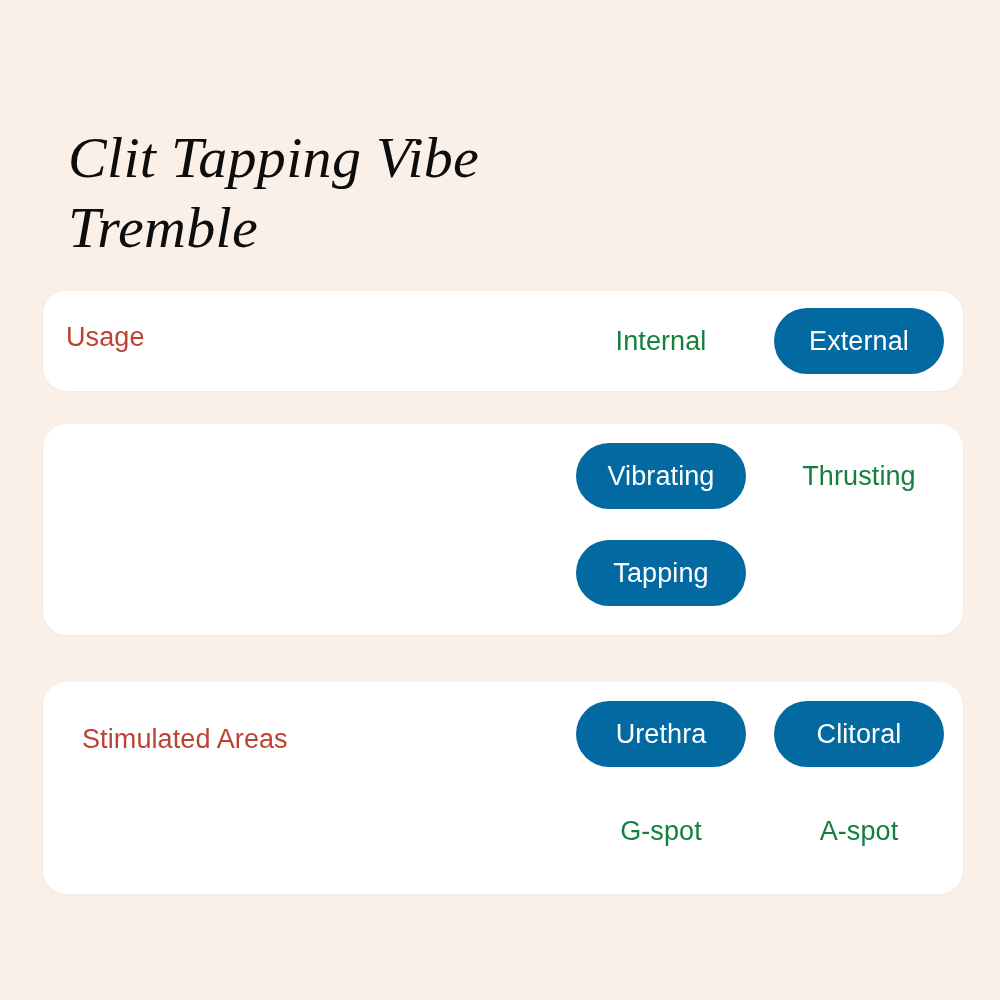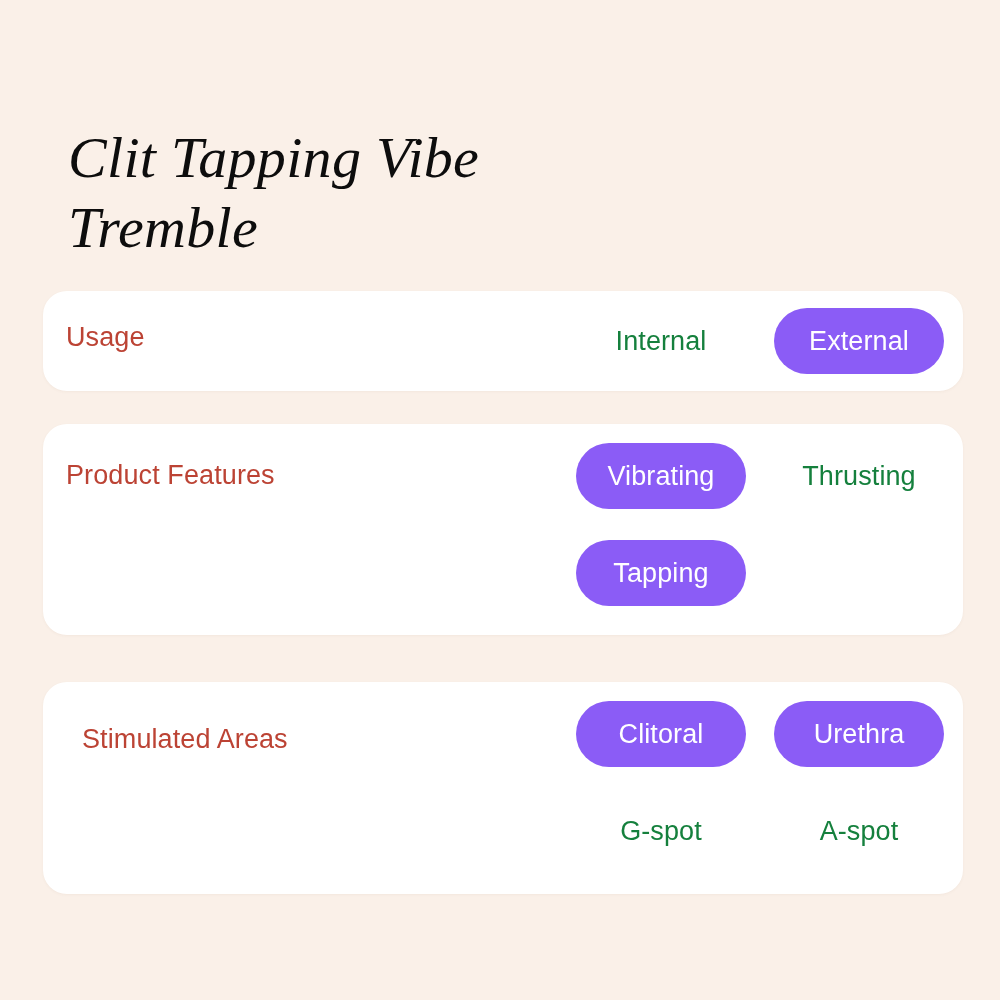--- a/index.html
+++ b/index.html
@@ -85,50 +85,49 @@
     border-radius: 33px;
     font-size: 27px;
     letter-spacing: 0.1px;
     white-space: nowrap;
   }
   .option.off {
     background: transparent;
     color: #15803d;
   }
   .option.on {
-    background: #8b5cf6;
+    background: #0369a1;
     color: #ffffff;
   }
 </style>
 </head>
 <body>
 
 <h1 id="product-title">
   <span class="title-line">Clit Tapping Vibe</span>
   <span class="title-line">Tremble</span>
 </h1>
 
 <div class="spec-card card-0">
   <div class="spec-label">Usage</div>
   <div class="option-grid">
     <div class="option off">Internal</div>
     <div class="option on">External</div>
   </div>
 </div>
 
 <div class="spec-card card-1">
-  <div class="spec-label">Product Features</div>
   <div class="option-grid">
     <div class="option on">Vibrating</div>
     <div class="option off">Thrusting</div>
     <div class="option on">Tapping</div>
   </div>
 </div>
 
 <div class="spec-card card-2">
   <div class="spec-label">Stimulated Areas</div>
   <div class="option-grid">
+    <div class="option on">Urethra</div>
     <div class="option on">Clitoral</div>
-    <div class="option on">Urethra</div>
     <div class="option off">G-spot</div>
     <div class="option off">A-spot</div>
   </div>
 </div>
 
 </body></html>

